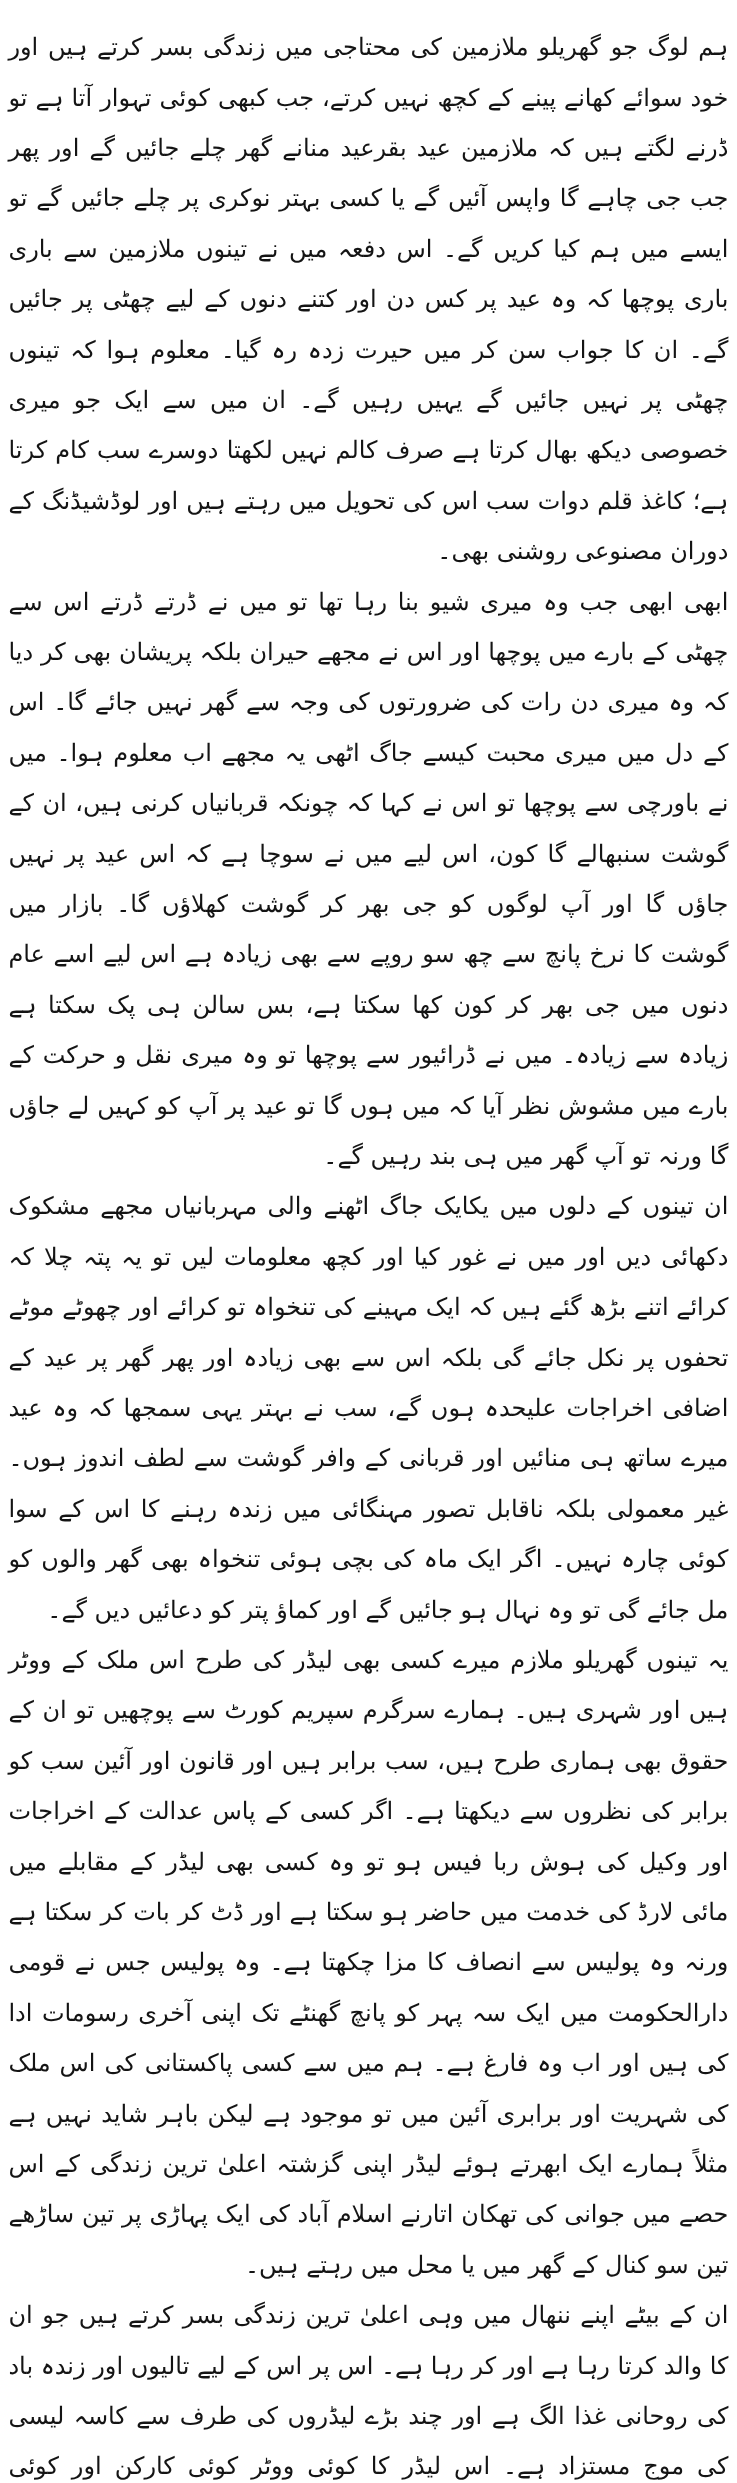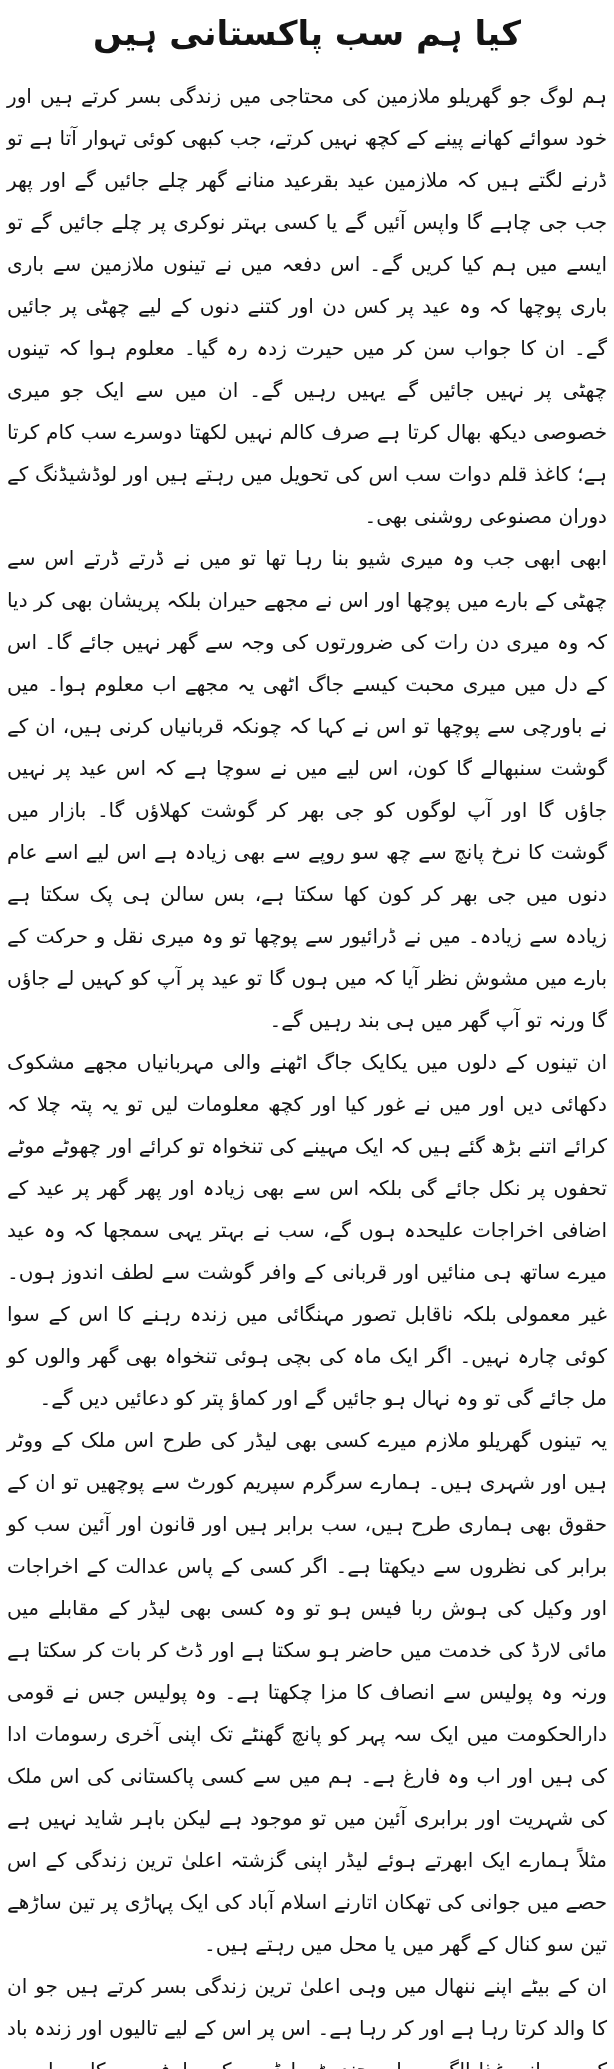--- a/index.html
+++ b/index.html
@@ -50,21 +50,20 @@
     padding: 0;
     text-align: justify;
     text-justify: inter-word;
   }
 </style>
 </head>
 <body>
 
 <div class="page">
 
-  <h1 class="article-title">کیا ہم سب پاکستانی ہیں</h1>
 
   <div class="title-divider"></div>
 
   <div class="article-body" id="article-body">
       <p>ہم لوگ جو گھریلو ملازمین کی محتاجی میں زندگی بسر کرتے ہیں اور خود سوائے کھانے پینے کے کچھ نہیں کرتے، جب کبھی کوئی تہوار آتا ہے تو ڈرنے لگتے ہیں کہ ملازمین عید بقرعید منانے گھر چلے جائیں گے اور پھر جب جی چاہے گا واپس آئیں گے یا کسی بہتر نوکری پر چلے جائیں گے تو ایسے میں ہم کیا کریں گے۔ اس دفعہ میں نے تینوں ملازمین سے باری باری پوچھا کہ وہ عید پر کس دن اور کتنے دنوں کے لیے چھٹی پر جائیں گے۔ ان کا جواب سن کر میں حیرت زدہ رہ گیا۔ معلوم ہوا کہ تینوں چھٹی پر نہیں جائیں گے یہیں رہیں گے۔ ان میں سے ایک جو میری خصوصی دیکھ بھال کرتا ہے صرف کالم نہیں لکھتا دوسرے سب کام کرتا ہے؛ کاغذ قلم دوات سب اس کی تحویل میں رہتے ہیں اور لوڈشیڈنگ کے دوران مصنوعی روشنی بھی۔</p>
       <p>ابھی ابھی جب وہ میری شیو بنا رہا تھا تو میں نے ڈرتے ڈرتے اس سے چھٹی کے بارے میں پوچھا اور اس نے مجھے حیران بلکہ پریشان بھی کر دیا کہ وہ میری دن رات کی ضرورتوں کی وجہ سے گھر نہیں جائے گا۔ اس کے دل میں میری محبت کیسے جاگ اٹھی یہ مجھے اب معلوم ہوا۔ میں نے باورچی سے پوچھا تو اس نے کہا کہ چونکہ قربانیاں کرنی ہیں، ان کے گوشت سنبھالے گا کون، اس لیے میں نے سوچا ہے کہ اس عید پر نہیں جاؤں گا اور آپ لوگوں کو جی بھر کر گوشت کھلاؤں گا۔ بازار میں گوشت کا نرخ پانچ سے چھ سو روپے سے بھی زیادہ ہے اس لیے اسے عام دنوں میں جی بھر کر کون کھا سکتا ہے، بس سالن ہی پک سکتا ہے زیادہ سے زیادہ۔ میں نے ڈرائیور سے پوچھا تو وہ میری نقل و حرکت کے بارے میں مشوش نظر آیا کہ میں ہوں گا تو عید پر آپ کو کہیں لے جاؤں گا ورنہ تو آپ گھر میں ہی بند رہیں گے۔</p>
       <p>ان تینوں کے دلوں میں یکایک جاگ اٹھنے والی مہربانیاں مجھے مشکوک دکھائی دیں اور میں نے غور کیا اور کچھ معلومات لیں تو یہ پتہ چلا کہ کرائے اتنے بڑھ گئے ہیں کہ ایک مہینے کی تنخواہ تو کرائے اور چھوٹے موٹے تحفوں پر نکل جائے گی بلکہ اس سے بھی زیادہ اور پھر گھر پر عید کے اضافی اخراجات علیحدہ ہوں گے، سب نے بہتر یہی سمجھا کہ وہ عید میرے ساتھ ہی منائیں اور قربانی کے وافر گوشت سے لطف اندوز ہوں۔ غیر معمولی بلکہ ناقابل تصور مہنگائی میں زندہ رہنے کا اس کے سوا کوئی چارہ نہیں۔ اگر ایک ماہ کی بچی ہوئی تنخواہ بھی گھر والوں کو مل جائے گی تو وہ نہال ہو جائیں گے اور کماؤ پتر کو دعائیں دیں گے۔</p>
       <p>یہ تینوں گھریلو ملازم میرے کسی بھی لیڈر کی طرح اس ملک کے ووٹر ہیں اور شہری ہیں۔ ہمارے سرگرم سپریم کورٹ سے پوچھیں تو ان کے حقوق بھی ہماری طرح ہیں، سب برابر ہیں اور قانون اور آئین سب کو برابر کی نظروں سے دیکھتا ہے۔ اگر کسی کے پاس عدالت کے اخراجات اور وکیل کی ہوش ربا فیس ہو تو وہ کسی بھی لیڈر کے مقابلے میں مائی لارڈ کی خدمت میں حاضر ہو سکتا ہے اور ڈٹ کر بات کر سکتا ہے ورنہ وہ پولیس سے انصاف کا مزا چکھتا ہے۔ وہ پولیس جس نے قومی دارالحکومت میں ایک سہ پہر کو پانچ گھنٹے تک اپنی آخری رسومات ادا کی ہیں اور اب وہ فارغ ہے۔ ہم میں سے کسی پاکستانی کی اس ملک کی شہریت اور برابری آئین میں تو موجود ہے لیکن باہر شاید نہیں ہے مثلاً ہمارے ایک ابھرتے ہوئے لیڈر اپنی گزشتہ اعلیٰ ترین زندگی کے اس حصے میں جوانی کی تھکان اتارنے اسلام آباد کی ایک پہاڑی پر تین ساڑھے تین سو کنال کے گھر میں یا محل میں رہتے ہیں۔</p>
       <p>ان کے بیٹے اپنے ننھال میں وہی اعلیٰ ترین زندگی بسر کرتے ہیں جو ان کا والد کرتا رہا ہے اور کر رہا ہے۔ اس پر اس کے لیے تالیوں اور زندہ باد کی روحانی غذا الگ ہے اور چند بڑے لیڈروں کی طرف سے کاسہ لیسی کی موج مستزاد ہے۔ اس لیڈر کا کوئی ووٹر کوئی کارکن اور کوئی پیروکار اس زندگی کا تصور بھی نہیں کر سکتا۔ اس کی سب سے بڑی عزت افزائی یہ ہے کہ اگر لیڈر کو اس کا نام یاد ہے یا وہ اس سے گرمجوشی کے ساتھ ہاتھ ملاتا ہے جس سے پتہ چلے کہ وہ اسے جانتا اور اعتراف بھی کرتا ہے۔ اب ایک اور لیڈر کی بات کرتے ہیں وہ برسوں سے ولایت میں مقیم ہے وہاں کا شہری ہے اور ایک اعلیٰ ترین زندگی بسر کرتا ہے مگر اس کی پوری سیاست پاکستان میں مقیم ہے اور اس کی بڑی دھاک ہے۔ اس سے زیادہ کچھ لکھنا ادبی یا گستاخی کے ضمن میں آ سکتا ہے۔ پھر ایک اور لیڈر کے محل یا محلات کا تصور کیجیے۔</p>
     </div>

